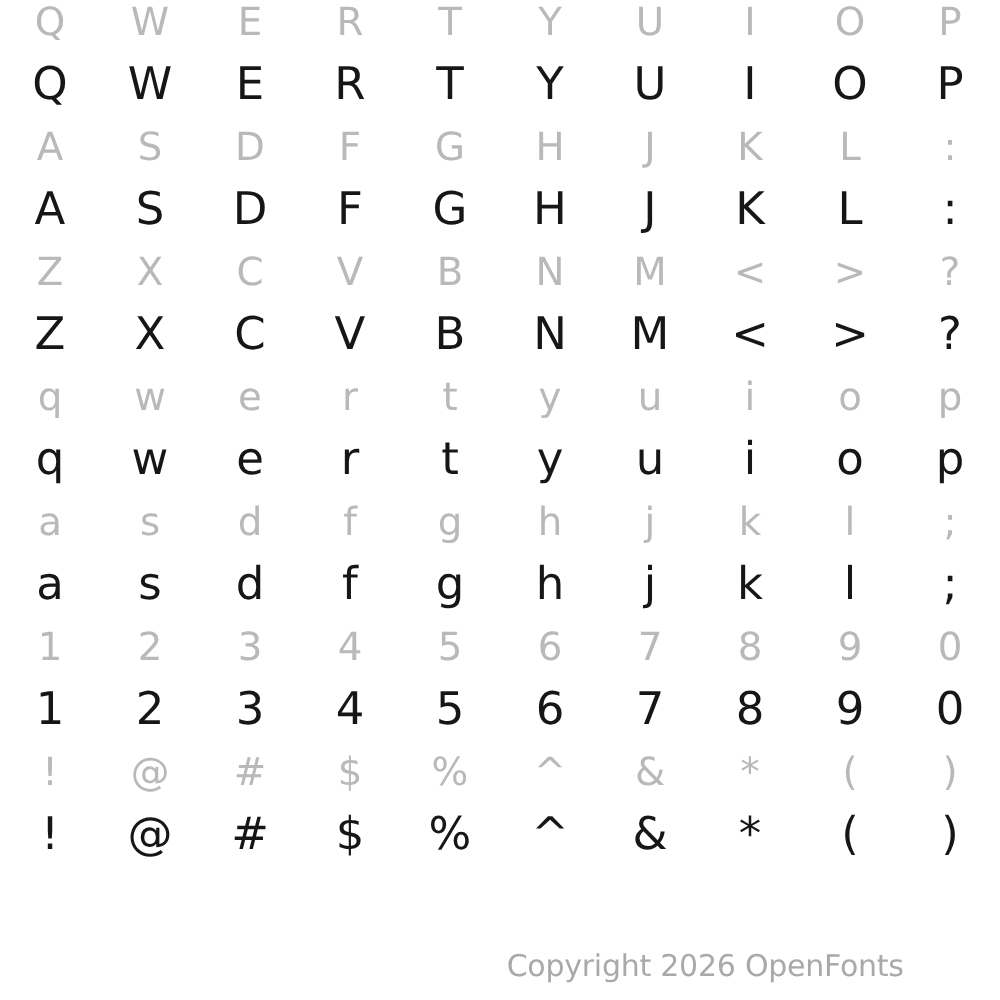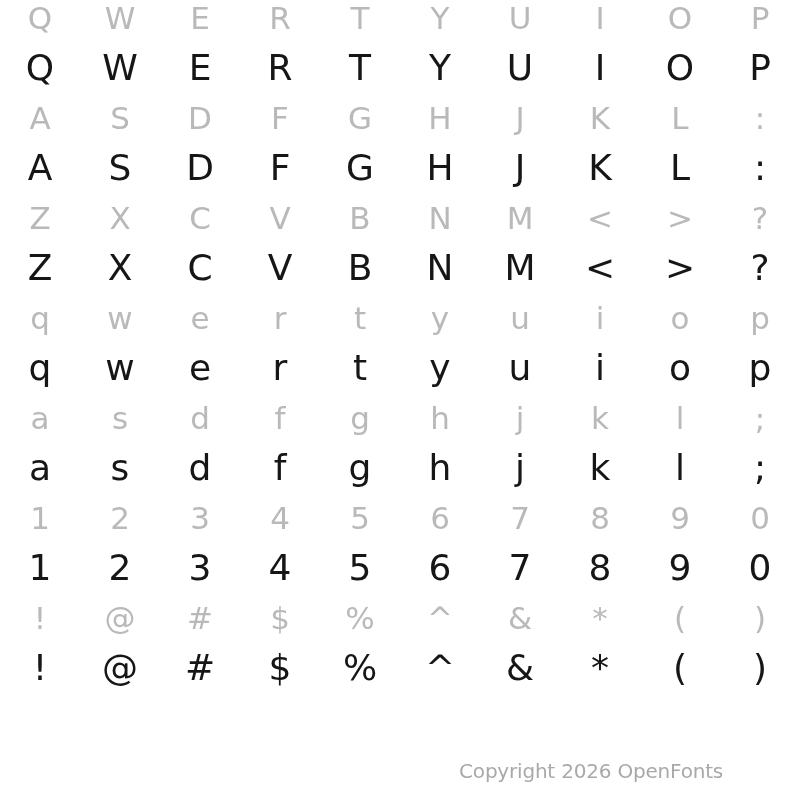--- a/index.html
+++ b/index.html
@@ -43,21 +43,21 @@
   }
   .char-row.strong .char-cell {
     font-size: 36px;
     color: var(--strong);
     font-weight: 400;
   }
   .copyright {
     position: absolute;
     top: 759px;
     right: 77px;
-    font-size: 20px;
+    font-size: 24px;
     letter-spacing: -0.2px;
     color: var(--copyright);
     white-space: nowrap;
   }
 </style>
 </head>
 <body>
 
 <div class="page">
   <div id="specimen" class="specimen">

